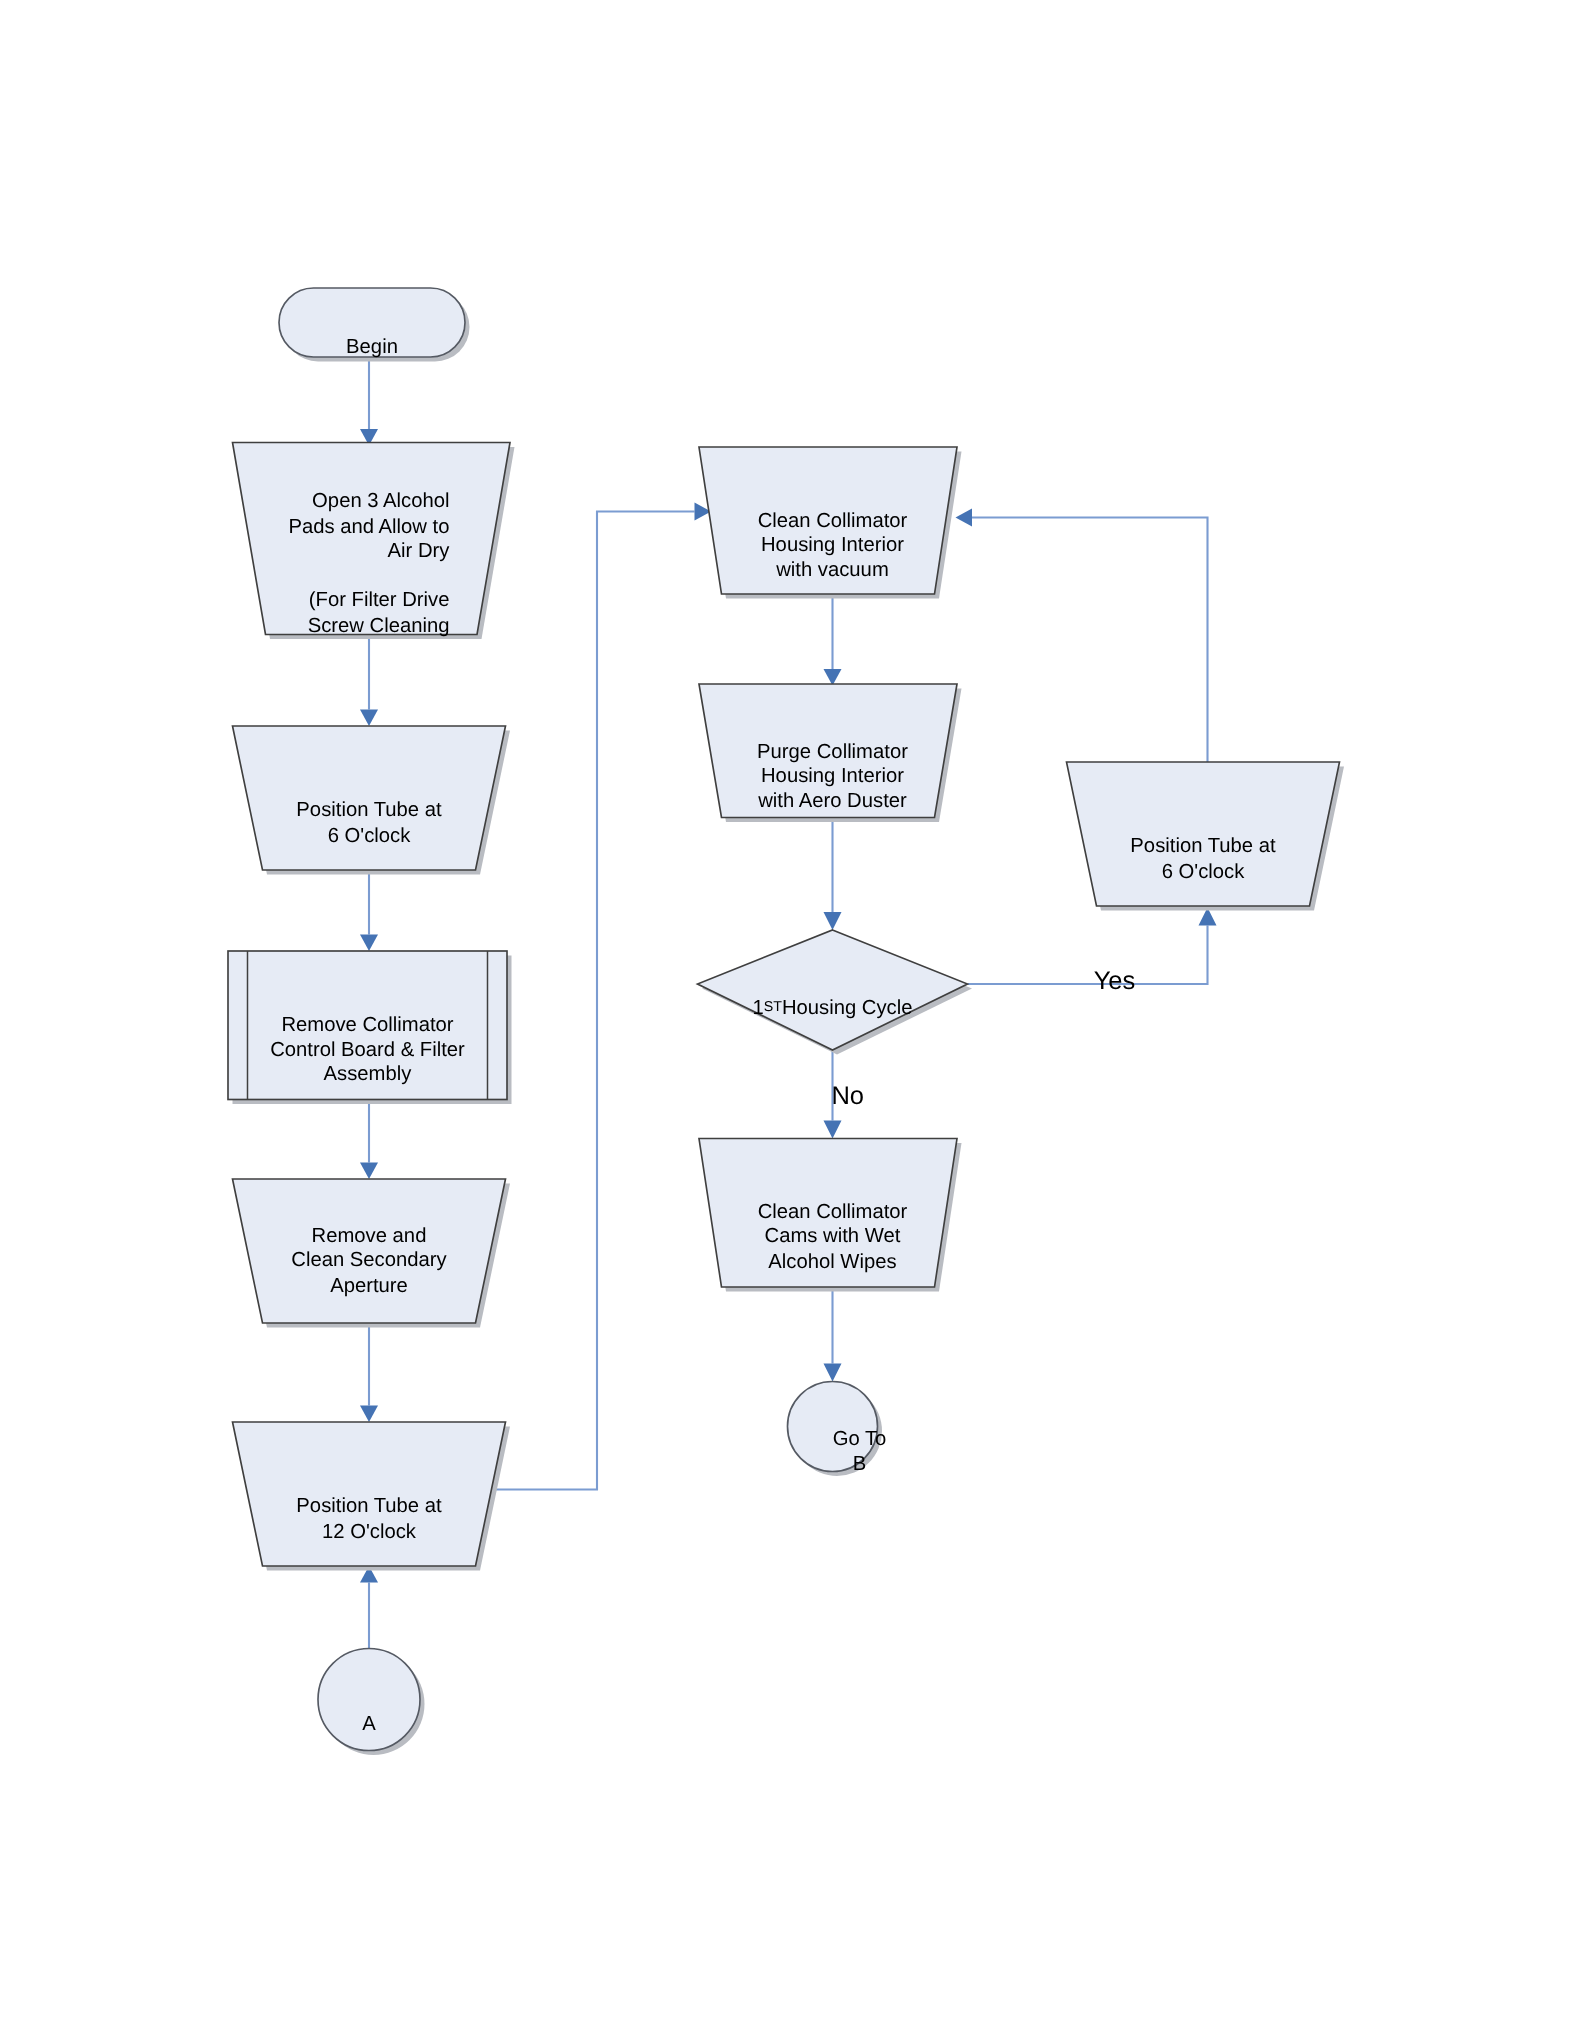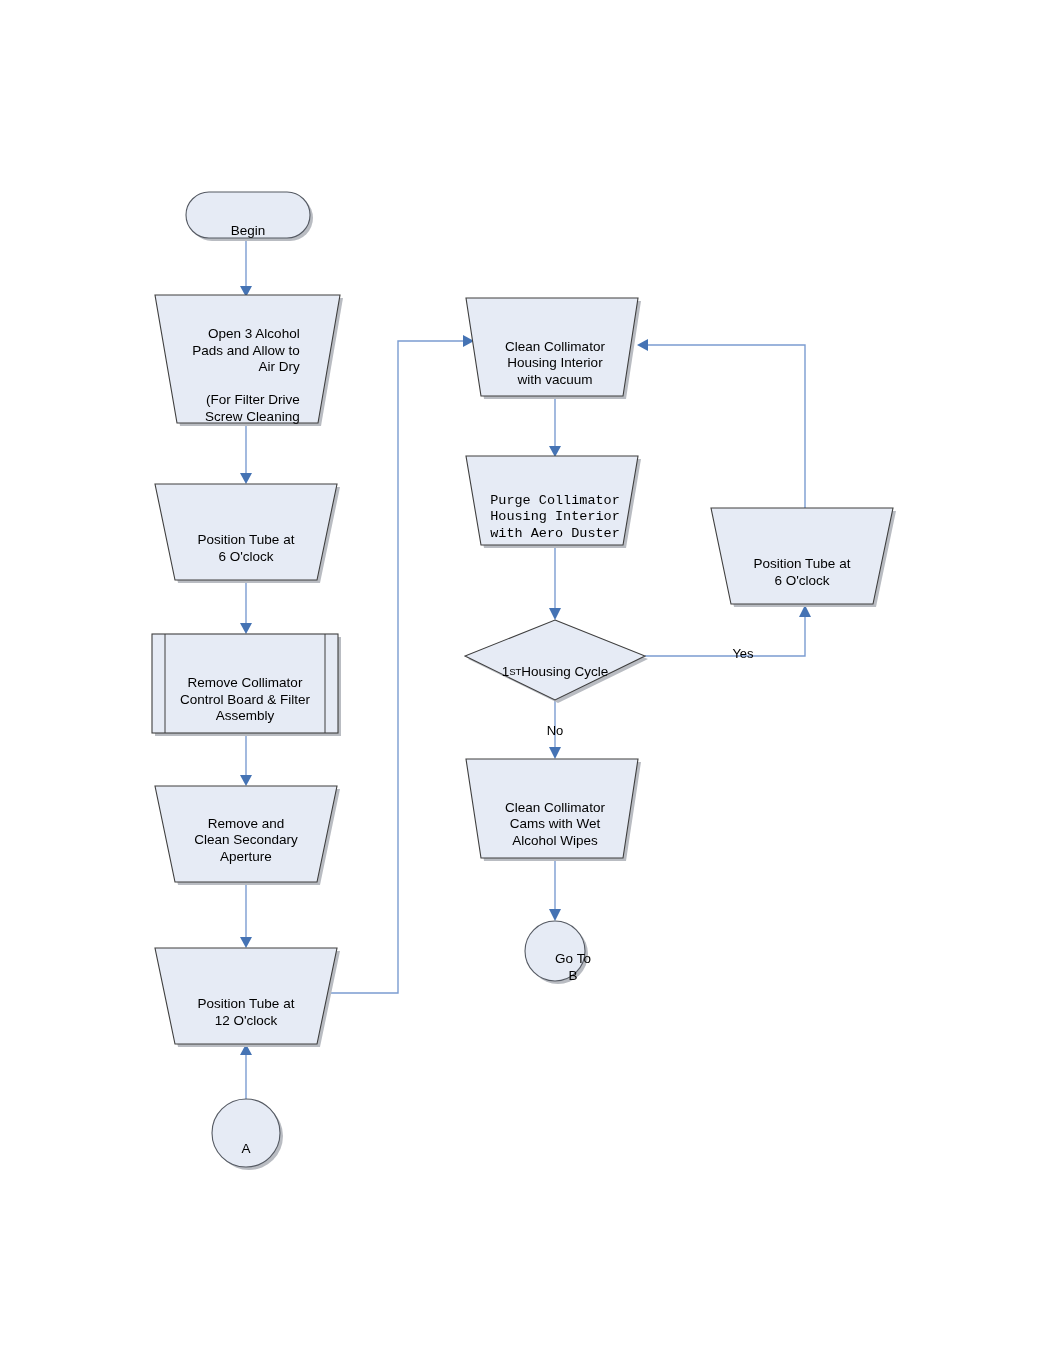--- a/index.html
+++ b/index.html
@@ -60,21 +60,21 @@
     font-family: "Liberation Sans", sans-serif;
     font-size: 13.5px;
     line-height: 16.5px;
     color: #000000;
     white-space: pre-line;
     pointer-events: none;
   }
   .edge-label {
     position: absolute;
     font-family: "Liberation Sans", sans-serif;
-    font-size: 13px;
+    font-size: 17px;
     line-height: 16px;
     color: #000000;
     text-align: center;
   }
   .sup-text sup {
     font-size: 9.5px;
     vertical-align: super;
     text-align: right;
   }
   .txt-center-block {
@@ -241,21 +241,21 @@
     <div class="node-text" style="left:212px; top:1099px; width:68px; height:68px;">
       <span class="txt-center-block">A</span>
     </div>
 
     <div class="node-text" style="left:474px; top:300px; width:162px; height:94px;">
       <span class="txt-center-block">Clean Collimator
 Housing Interior
 with vacuum</span>
     </div>
 
-    <div class="node-text" style="left:472px; top:458px; width:166px; height:86px;font-family:Liberation Mono, monospace;">
+    <div class="node-text" style="left:472px; top:458px; width:166px; height:86px;">
       <span class="txt-center-block">Purge Collimator
 Housing Interior
 with Aero Duster</span>
     </div>
 
     <div class="node-text sup-text" style="left:470px; top:640px; width:170px; height:32px;">
       <span class="txt-center-block"><span>1</span><sup>ST</sup><span> Housing Cycle</span></span>
     </div>
 
     <div class="node-text" style="left:721px; top:510px; width:162px; height:92px;">
@@ -269,15 +269,15 @@
 Alcohol Wipes</span>
     </div>
 
     <div class="node-text" style="left:543px; top:921px; width:60px; height:60px;">
       <span class="txt-center-block">Go To
 B</span>
     </div>
 
     <div class="edge-label" style="left:720px; top:646px; width:46px;">Yes</div>
 
-    <div class="edge-label" style="left:534px; top:723px; width:42px;">No</div>
+    <div class="edge-label" style="left:534px; top:723px; width:42px;text-align:right;">No</div>
   </div>
 </div>
 
 </body></html>

